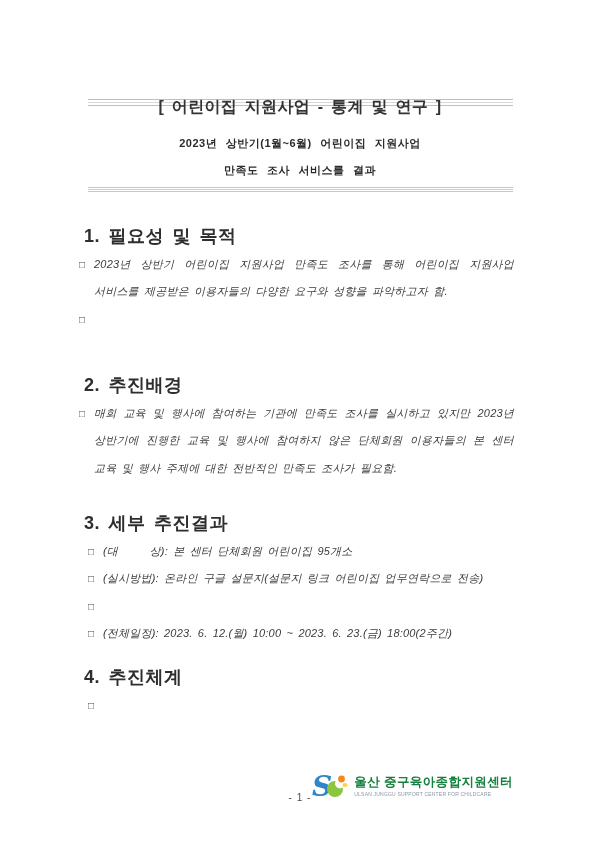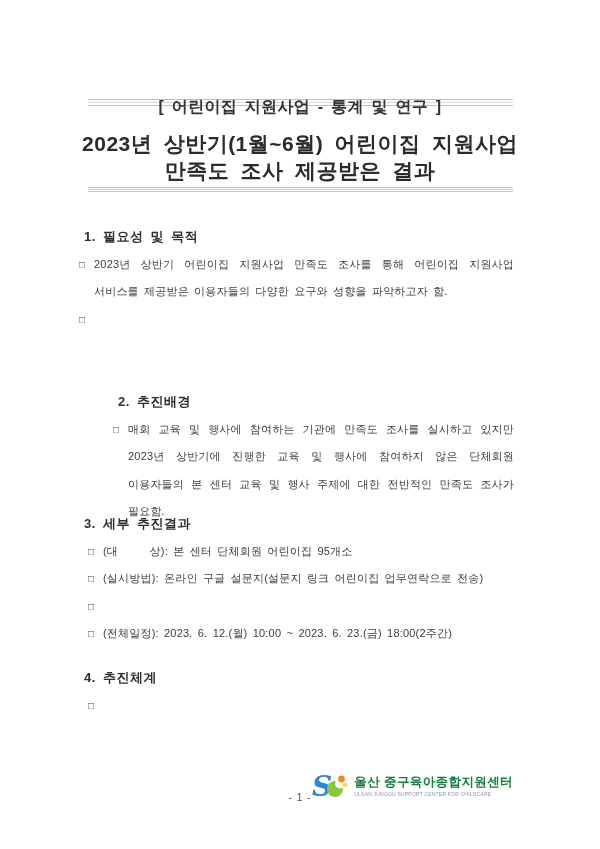--- a/index.html
+++ b/index.html
@@ -20,44 +20,44 @@
     background:linear-gradient(to bottom,
       #c6c6c6 0 1px, #ffffff 1px 2px, #cfcfcf 2px 3px, #ffffff 3px 4px, #c6c6c6 4px 5px);
   }
   .category {
     position:absolute; top:99px; left:0; width:100%; text-align:center;
     font-size:16px; font-weight:bold; color:#333333;
     word-spacing:3px; letter-spacing:0.3px; line-height:16px;
   }
   .title {
     position:absolute; top:130px; left:0; width:100%; text-align:center;
-    font-size:21px; font-weight:bold; color:#2b2b2b;
+    font-size:11px; font-weight:bold; color:#2b2b2b;
     line-height:27px; word-spacing:5px; letter-spacing:0.5px;
   }
   
   .section { position:absolute; left:0; width:100%; }
   .sec-1 { top:223px; }
-  .sec-2 { top:388px;padding-left:34px; }
+  .sec-2 { top:372px; }
   .sec-3 { top:510px; }
   .sec-4 { top:664px; }
   .section-heading {
-    padding-left:84px; font-size:13px; font-weight:bold; color:#2e2e2e;
+    padding-left:84px; font-size:18px; font-weight:bold; color:#2e2e2e;
     line-height:27.5px; word-spacing:3px; letter-spacing:0.5px;
   }
   .bullet-item {
     display:flex; align-items:flex-start;
     font-size:11px; line-height:27.5px; color:#3c3c3c;
   }
   .sec-wide .bullet-item { padding-left:79px; padding-right:86px; }
   .sec-indent .bullet-item { padding-left:88px; padding-right:40px; }
   .bullet {
     flex:none; width:15px; font-size:10px; color:#4a4a4a; line-height:27.5px;
   }
   .item-text {
-    flex:1; word-break:keep-all; word-spacing:2px; letter-spacing:0.2px;
+    flex:1; word-break:keep-all; word-spacing:2px; letter-spacing:0.2px;font-style:italic;
   }
   .sec-wide .item-text { text-align:justify; }
   
   .footer-logo {
     position:absolute; top:771px; right:87px;
     display:flex; align-items:flex-start; gap:6px;
   }
   .logo-mark { flex:none; }
   .logo-ko {
     font-size:12.5px; font-weight:bold; color:#15803d;
@@ -75,21 +75,21 @@
 <body>
 
 <div class="page">
 
   <div class="rule rule-top"></div>
 
   <div class="category">[ 어린이집 지원사업 - 통계 및 연구 ]</div>
 
   <div class="title">
     <div>2023년 상반기(1월~6월) 어린이집 지원사업</div>
-    <div>만족도 조사 제공받은 결과</div>
+    <div>만족도 조사 서비스를 결과</div>
   </div>
 
   <div class="rule rule-bottom"></div>
 
   <div class="section sec-1 sec-wide">
     <div class="section-heading">1. 필요성 및 목적</div>
     <div class="bullet-item">
       <span class="bullet">□</span>
       <div class="item-text">2023년 상반기 어린이집 지원사업 만족도 조사를 통해 어린이집 지원사업 서비스를 제공받은 이용자들의 다양한 요구와 성향을 파악하고자 함.</div>
     </div>

